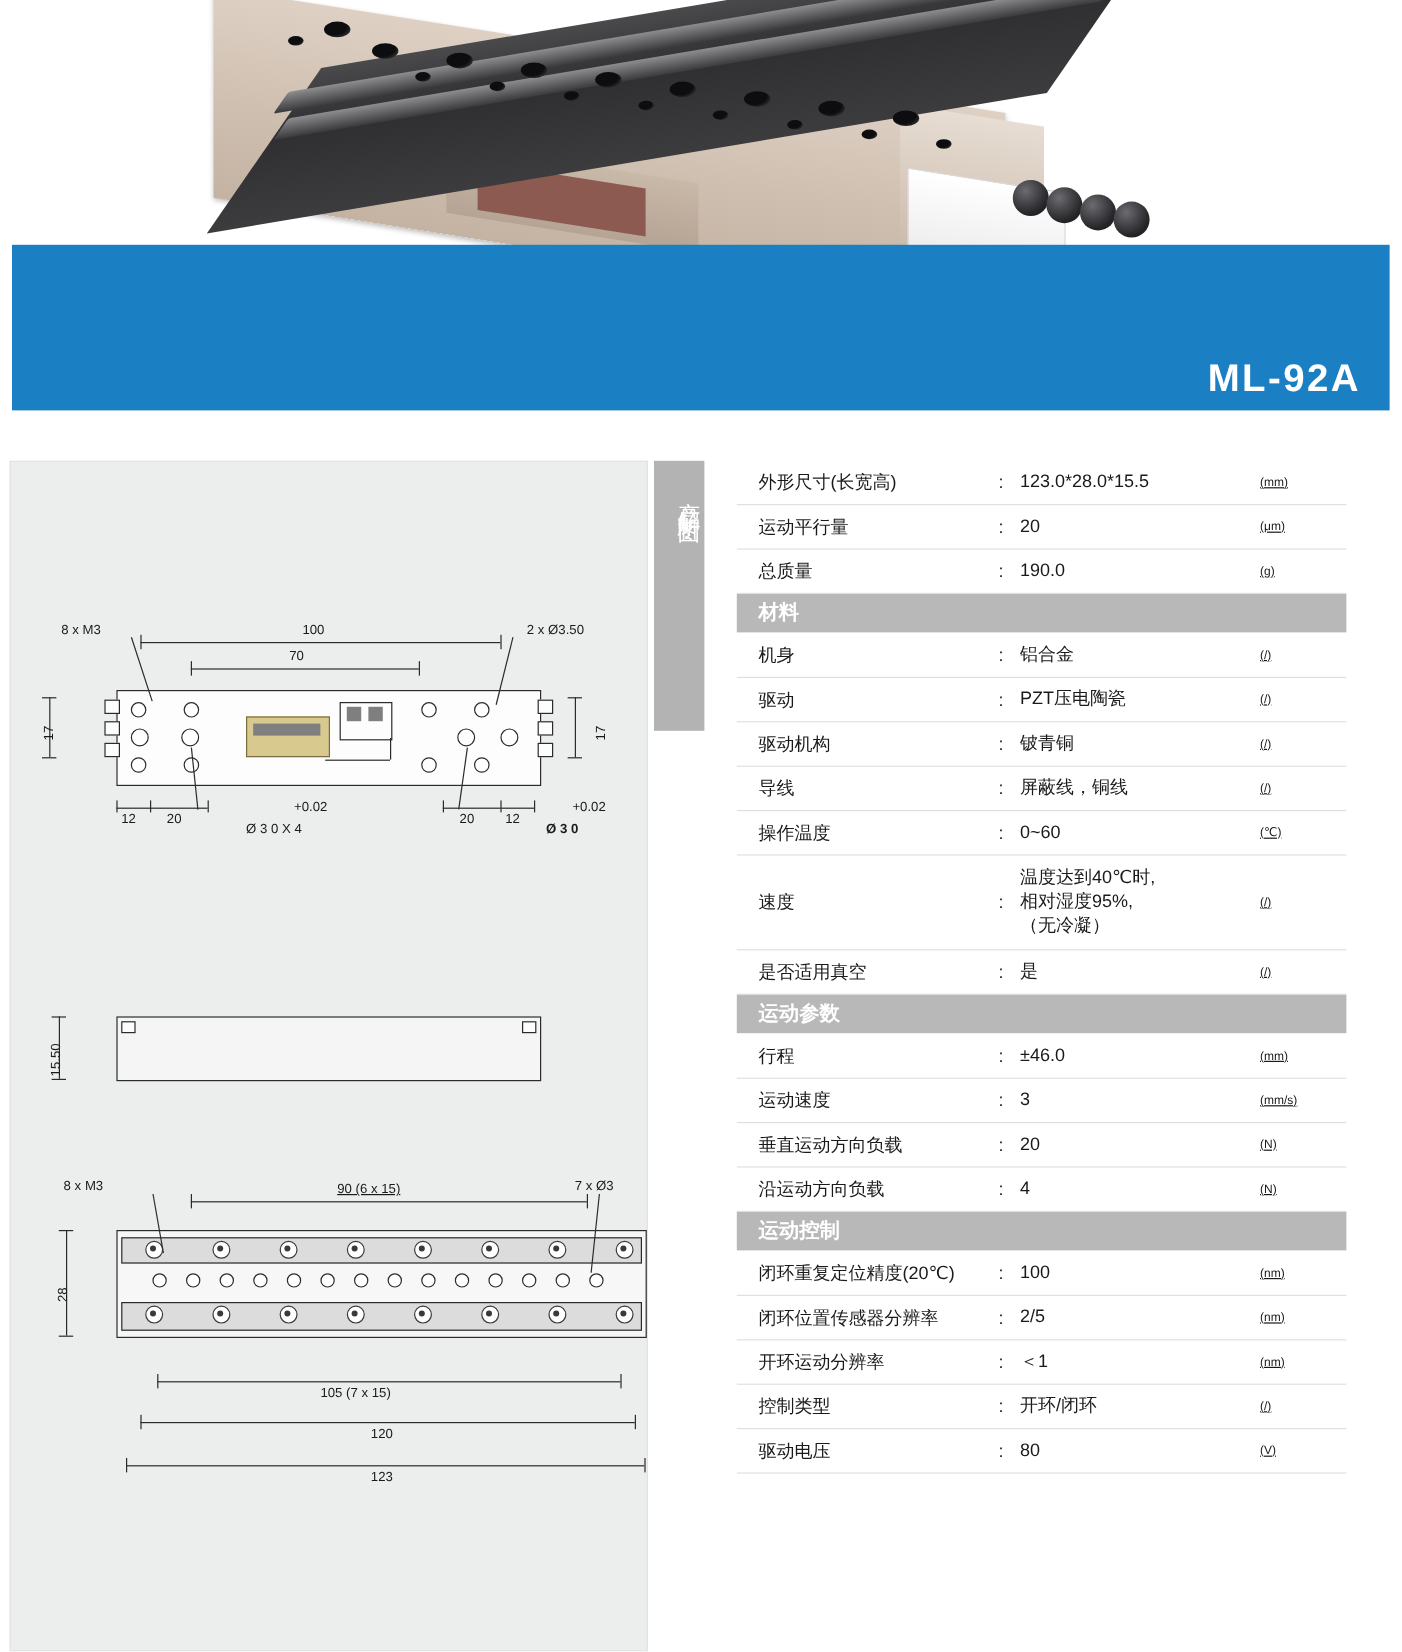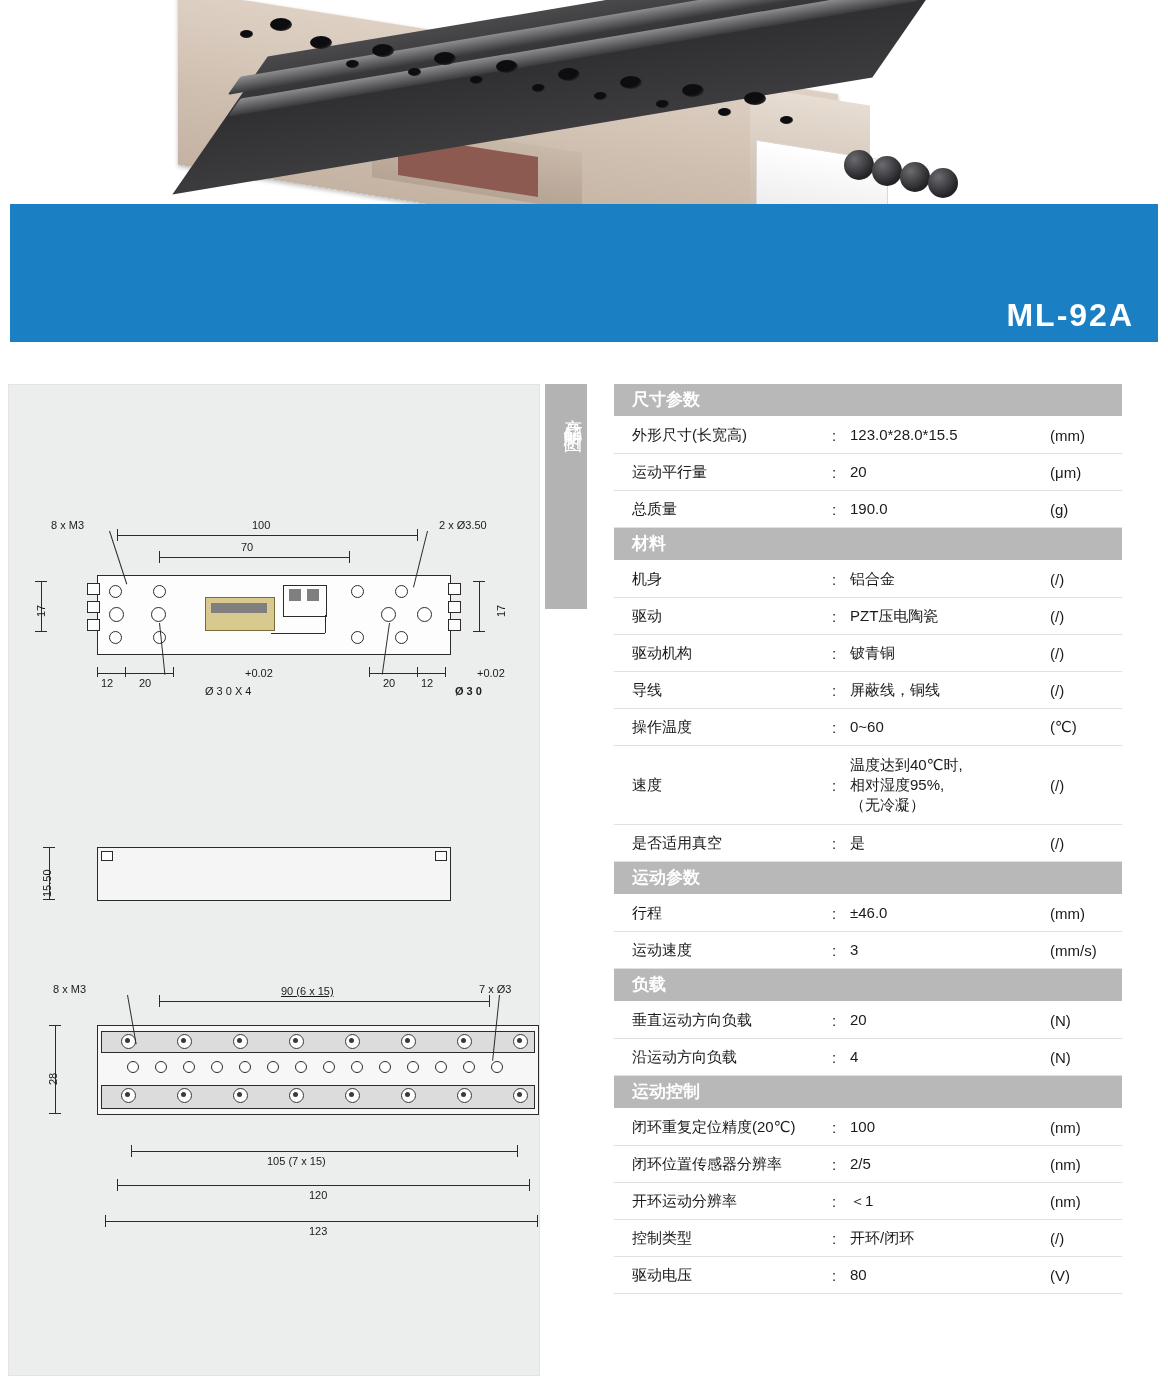--- a/index.html
+++ b/index.html
@@ -142,21 +142,21 @@
   }
   .row{
     display:flex;align-items:center;
     border-bottom:1px solid #e0e0e0;
     min-height:32px;
     padding:2px 0;
   }
   .row .lbl{width:218px;padding-left:18px;box-sizing:border-box;font-size:15px;}
   .row .col{width:18px;text-align:left;}
   .row .val{flex:1;font-size:15px;line-height:1.35;}
-  .row .unit{width:72px;text-align:left;font-size:15px;}
+  .row .unit{width:72px;text-align:left;font-size:10px;text-decoration:underline;}
   .row.tall{min-height:74px;align-items:center;}
   .val-multi div{line-height:1.35;}
 </style>
 </head>
 <body>
 
 <div class="hero">
 
   <div class="photo">
     <div class="stage-body"></div>
@@ -363,21 +363,20 @@
 
       <div class="dwg-line dwg-h" style="left:96px;top:836px;width:432px;"></div>
       <div class="dwg-line dwg-v" style="left:96px;top:830px;height:12px;"></div>
       <div class="dwg-line dwg-v" style="left:528px;top:830px;height:12px;"></div>
       <div class="dwg-txt" style="left:300px;top:840px;">123</div>
     </div>
   </div>
 
   <div class="spec">
 
-    <div class="sec-head">尺寸参数</div>
     <div class="row">
       <div class="lbl">外形尺寸(长宽高)</div>
       <div class="col">:</div>
       <div class="val">123.0*28.0*15.5</div>
       <div class="unit">(mm)</div>
     </div>
     <div class="row">
       <div class="lbl">运动平行量</div>
       <div class="col">:</div>
       <div class="val">20</div>
@@ -446,21 +445,20 @@
       <div class="val">±46.0</div>
       <div class="unit">(mm)</div>
     </div>
     <div class="row">
       <div class="lbl">运动速度</div>
       <div class="col">:</div>
       <div class="val">3</div>
       <div class="unit">(mm/s)</div>
     </div>
 
-    <div class="sec-head">负载</div>
     <div class="row">
       <div class="lbl">垂直运动方向负载</div>
       <div class="col">:</div>
       <div class="val">20</div>
       <div class="unit">(N)</div>
     </div>
     <div class="row">
       <div class="lbl">沿运动方向负载</div>
       <div class="col">:</div>
       <div class="val">4</div>

